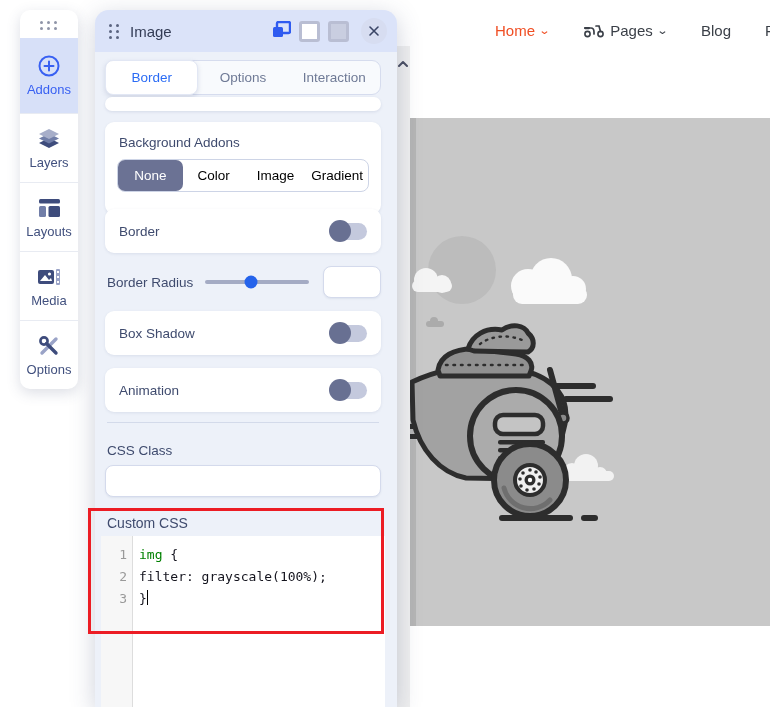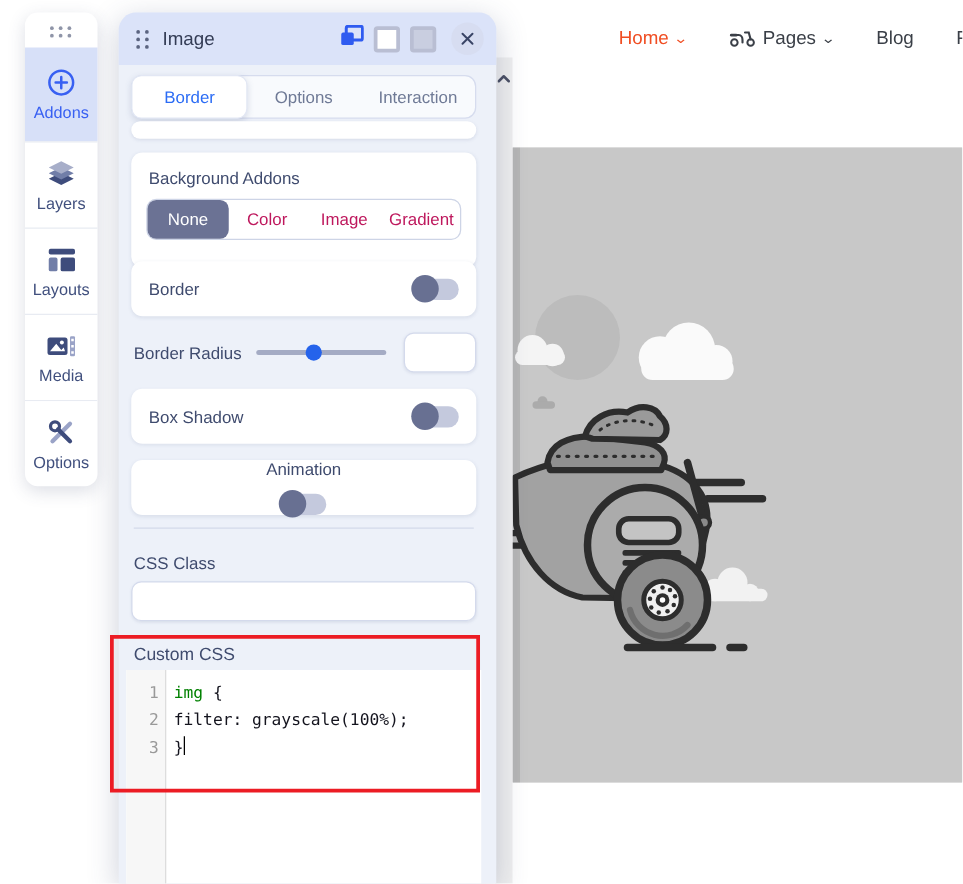--- a/index.html
+++ b/index.html
@@ -60,27 +60,27 @@
 
   .card{position:absolute;left:10px;right:16px;background:#fff;border-radius:9px;
     box-shadow:0 1px 3px rgba(80,95,140,.12);}
   .card-label{font-size:13.5px;color:#3f4b6e;}
 
   .card-bg{top:112px;height:92px;padding:0;}
   .card-bg .card-label{margin:13px 0 0 14px;display:block;}
   .segmented{display:flex;align-items:flex-start;margin:9px 12px 0;height:31px;border:1px solid #cdd4e6;
     border-radius:8px;background:#fff;}
   .seg-opt{flex:1;display:flex;align-items:center;justify-content:center;height:100%;
-    font-size:13.5px;color:#be185d;cursor:pointer;}
+    font-size:13.5px;color:#000000;cursor:pointer;}
   .seg-opt.selected{background:#6b7294;color:#fff;border-radius:7px;flex:1.05;}
 
   .toggle-card{height:44px;display:flex;align-items:center;justify-content:space-between;padding:0 14px;}
   .card-border{top:199px;}
   .card-shadow{top:301px;}
-  .card-anim{top:358px;flex-direction:column;}
+  .card-anim{top:358px;}
   .toggle{position:relative;width:36px;height:17px;border-radius:9px;background:#c4c9dd;cursor:pointer;}
   .toggle .knob{position:absolute;left:-2px;top:-3px;width:22px;height:22px;border-radius:50%;background:#687092;}
 
   .radius-row{position:absolute;top:252px;left:12px;right:16px;height:40px;display:flex;align-items:center;}
   .radius-row .card-label{width:96px;}
   .slider{position:relative;flex:1;height:4px;background:#a4abc4;border-radius:2px;margin:0 14px 0 2px;cursor:pointer;}
   .slider .thumb{position:absolute;left:44%;top:50%;width:13px;height:13px;border-radius:50%;
     background:#2563eb;transform:translate(-50%,-50%);}
   .small-input{width:58px;height:32px;border:1px solid #d4daec;border-radius:8px;background:#fff;
     box-shadow:0 1px 2px rgba(80,95,140,.1);font:13px "Liberation Sans",sans-serif;padding:0 8px;box-sizing:border-box;color:#3f4b6e;}

